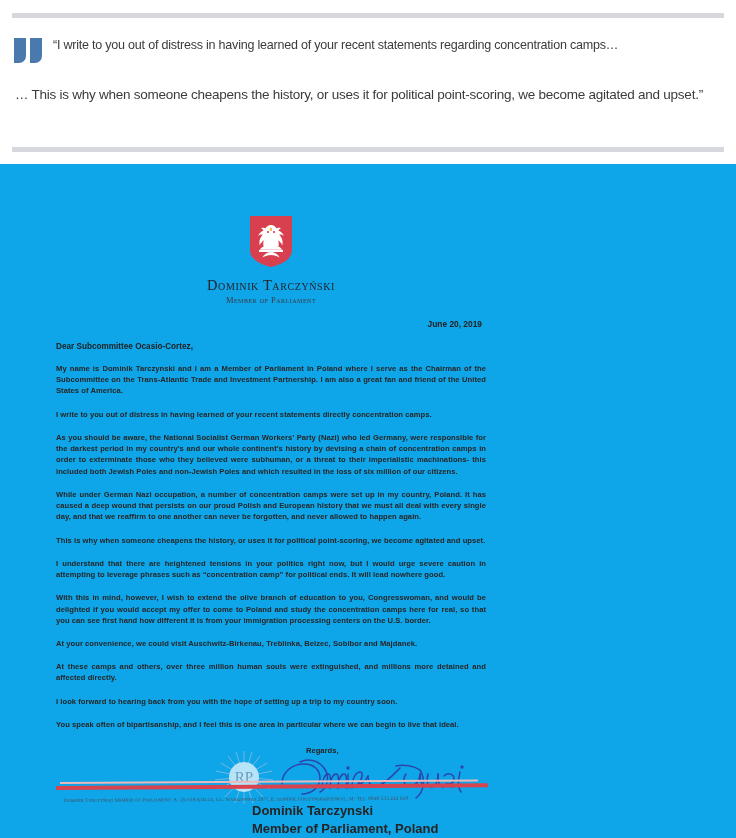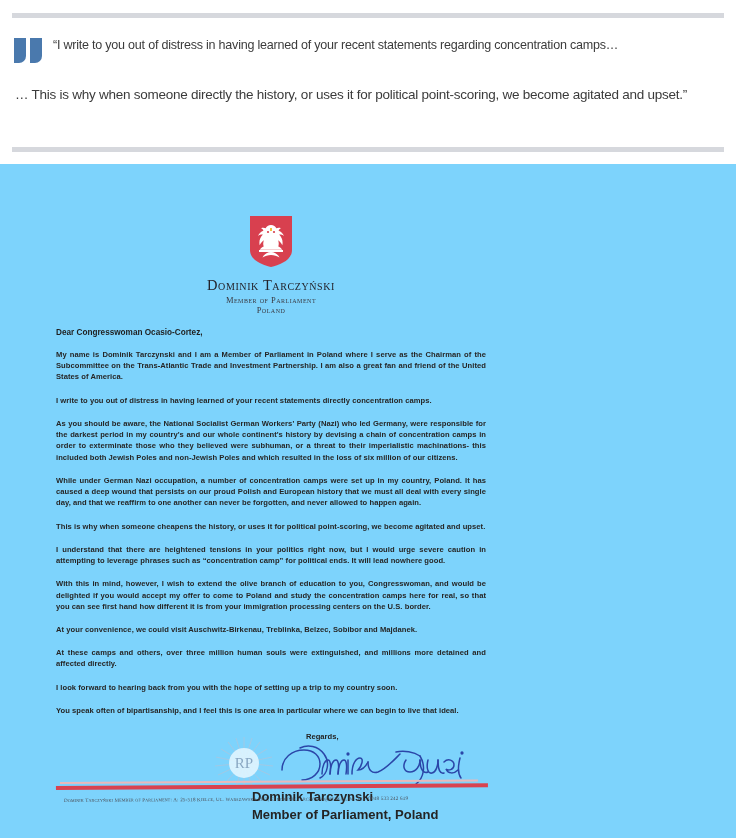--- a/index.html
+++ b/index.html
@@ -62,21 +62,21 @@
     padding-left: 1px;
   }
 
   
   .scan {
     position: absolute;
     left: 0;
     top: 164px;
     width: 736px;
     height: 674px;
-    background: #7dd3fc;
+    background: #0ea5e9;
   }
   .letter {
     position: absolute;
     left: 56px;
     top: 0;
     width: 430px;
     height: 660px;
     color: #2a2a2a;
   }
 
@@ -222,21 +222,21 @@
           <path d="M16 0 h12 v14 a8 8 0 0 1 -8 8 h-4 z" fill="#4a79ad"></path>
           <rect x="0" y="0" width="12" height="16" fill="#4a79ad"></rect>
           <rect x="16" y="0" width="12" height="16" fill="#4a79ad"></rect>
           <path d="M0 16 h12 v2 a7 7 0 0 1 -7 7 h-5 z" fill="#4a79ad"></path>
           <path d="M16 16 h12 v2 a7 7 0 0 1 -7 7 h-5 z" fill="#4a79ad"></path>
         </svg>
       </span>
       <span class="pq-text">“I write to you out of distress in having learned of your recent statements regarding concentration camps…</span>
     </div>
     <div class="pq-line2">
-      <span class="pq-text">… This is why when someone directly the history, or uses it for political point-scoring, we become agitated and upset.”</span>
+      <span class="pq-text">… This is why when someone cheapens the history, or uses it for political point-scoring, we become agitated and upset.”</span>
     </div>
   </div>
 
   <div class="rule bottom"></div>
 
   <div class="scan">
     <div class="letter">
 
       <div class="letterhead">
         <span class="crest">
@@ -249,25 +249,25 @@
             </g>
             <g fill="#d8404f">
               <circle cx="18" cy="16" r="1.1"></circle>
               <circle cx="24" cy="16" r="1.1"></circle>
             </g>
             <path d="M20 12 h2 v3 h-2 z" fill="#f0c040"></path>
           </svg>
         </span>
         <div class="lh-name">Dominik Tarczyński</div>
         <div class="lh-role">Member of Parliament</div>
-        <div class="lh-country">Poland</div>
       </div>
 
-
-      <div class="salutation">Dear Congresswoman Ocasio-Cortez,</div>
+      <div class="date">June 20, 2019</div>
+
+      <div class="salutation">Dear Subcommittee Ocasio-Cortez,</div>
 
       <div class="body-p">My name is Dominik Tarczynski and I am a Member of Parliament in Poland where I serve as the Chairman of the Subcommittee on the Trans-Atlantic Trade and Investment Partnership. I am also a great fan and friend of the United States of America.</div>
       <div class="body-p">I write to you out of distress in having learned of your recent statements directly concentration camps.</div>
       <div class="body-p">As you should be aware, the National Socialist German Workers' Party (Nazi) who led Germany, were responsible for the darkest period in my country's and our whole continent's history by devising a chain of concentration camps in order to exterminate those who they believed were subhuman, or a threat to their imperialistic machinations- this included both Jewish Poles and non-Jewish Poles and which resulted in the loss of six million of our citizens.</div>
       <div class="body-p">While under German Nazi occupation, a number of concentration camps were set up in my country, Poland. It has caused a deep wound that persists on our proud Polish and European history that we must all deal with every single day, and that we reaffirm to one another can never be forgotten, and never allowed to happen again.</div>
       <div class="body-p">This is why when someone cheapens the history, or uses it for political point-scoring, we become agitated and upset.</div>
       <div class="body-p">I understand that there are heightened tensions in your politics right now, but I would urge severe caution in attempting to leverage phrases such as “concentration camp” for political ends. It will lead nowhere good.</div>
       <div class="body-p">With this in mind, however, I wish to extend the olive branch of education to you, Congresswoman, and would be delighted if you would accept my offer to come to Poland and study the concentration camps here for real, so that you can see first hand how different it is from your immigration processing centers on the U.S. border.</div>
       <div class="body-p">At your convenience, we could visit Auschwitz-Birkenau, Treblinka, Belzec, Sobibor and Majdanek.</div>
       <div class="body-p">At these camps and others, over three million human souls were extinguished, and millions more detained and affected directly.</div>

